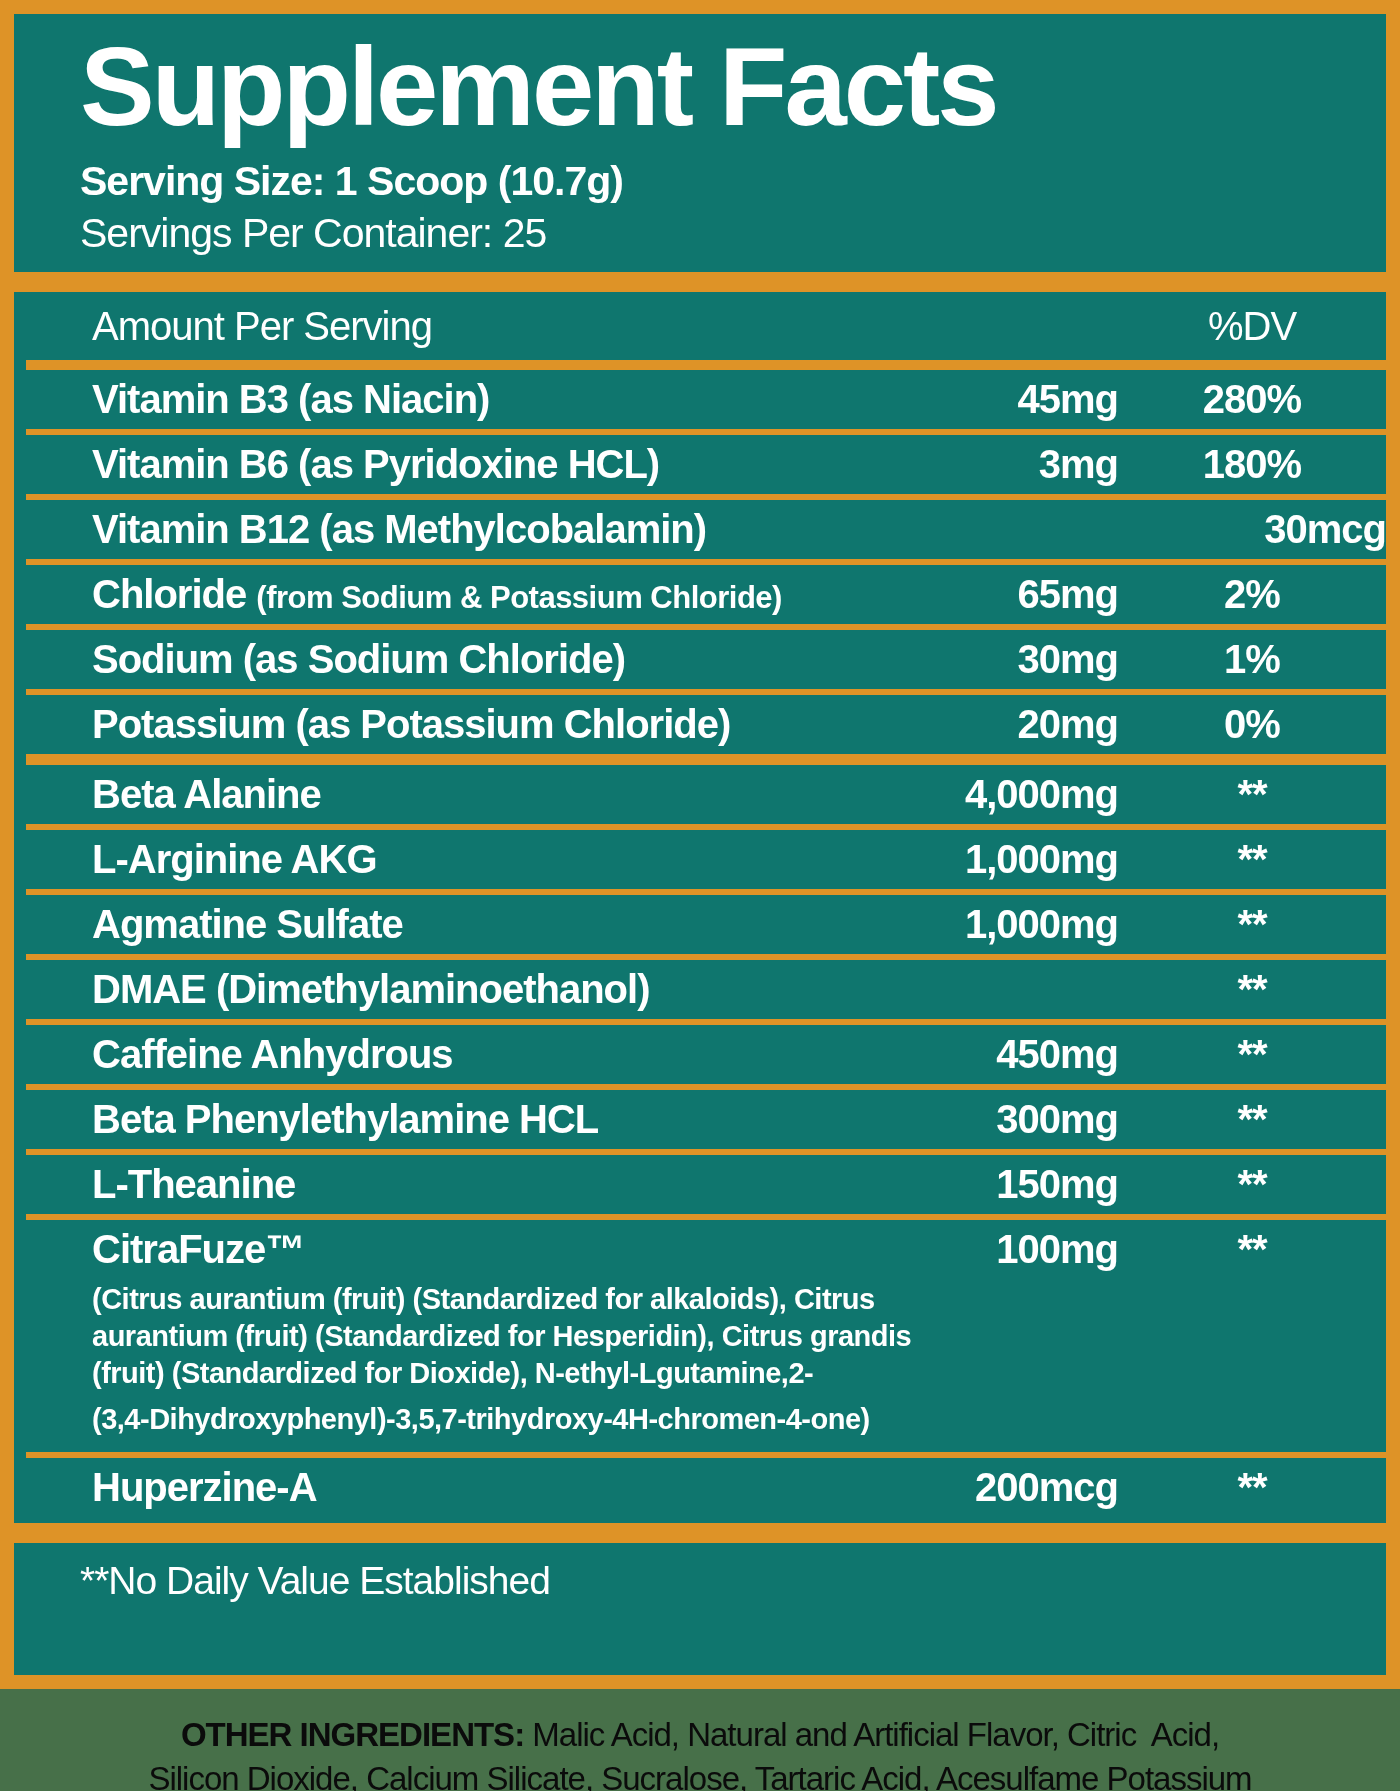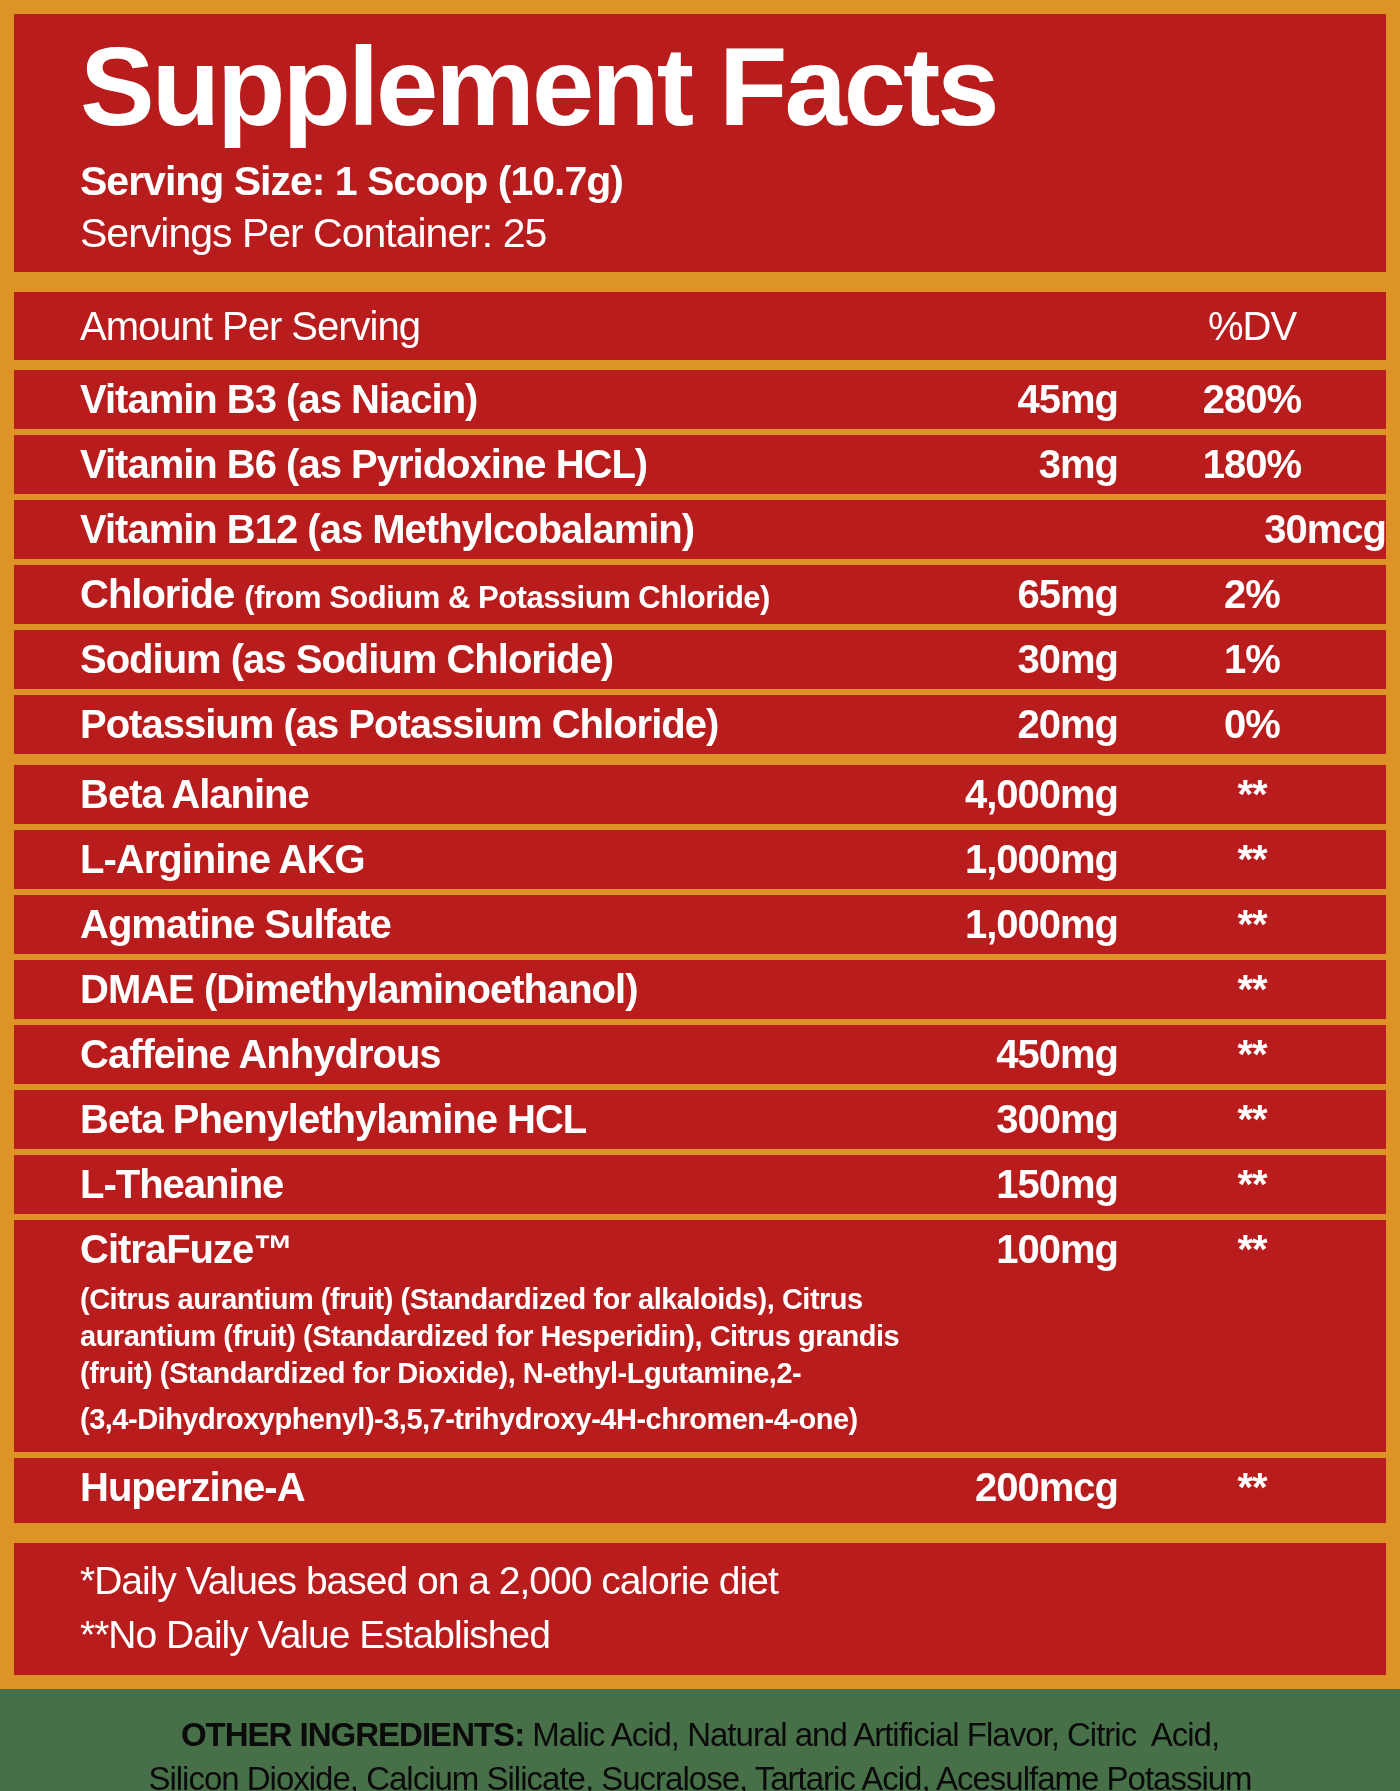--- a/index.html
+++ b/index.html
@@ -10,21 +10,21 @@
     overflow:hidden;
   }
   .label{
     width:1400px;height:1791px;
     background:#de9327;
     box-sizing:border-box;
     padding:14px 14px 0 14px;
     position:relative;
   }
   .box{
-    background:#b91c1c;
+    background:#0f766e;
     color:#ffffff;
     box-sizing:border-box;
   }
   
   .header-box{
     height:258px;
     padding:10px 20px 0 66px;
     margin-bottom:20px;
     overflow:hidden;
   }
@@ -38,21 +38,21 @@
   }
   .serving-line{
     font-size:41px;
     letter-spacing:-1px;
     line-height:52px;
     color:#fff;
   }
   .serving-line:first-of-type{margin-top:6px;font-weight:bold;}
   
   .table-box{
-    padding:0 0 6px 0;
+    padding:0 0 6px 12px;
   }
   .row{
     display:flex;
     align-items:center;
     min-height:59px;
     padding-left:66px;
     box-sizing:border-box;
   }
   .head-row{
     min-height:68px;
@@ -256,21 +256,20 @@
           <div class="row">
             <div class="cell name"><span>Huperzine-A</span></div>
             <div class="cell amt">200mcg</div>
             <div class="cell dv">**</div>
           </div>
         </div>
       </div>
   </section>
 
   <section class="box footer-box">
-    <div class="foot-line">*Daily Values based on a 2,000 calorie diet</div>
     <div class="foot-line">**No Daily Value Established</div>
   </section>
 
   <section class="other">
     <div class="oi-line"><span class="oi-label">OTHER INGREDIENTS:</span><span> </span><span>Malic Acid, Natural and Artificial Flavor, Citric  Acid,</span></div>
     <div class="oi-line">Silicon Dioxide, Calcium Silicate, Sucralose, Tartaric Acid, Acesulfame Potassium</div>
   </section>
 
 </div>
 

